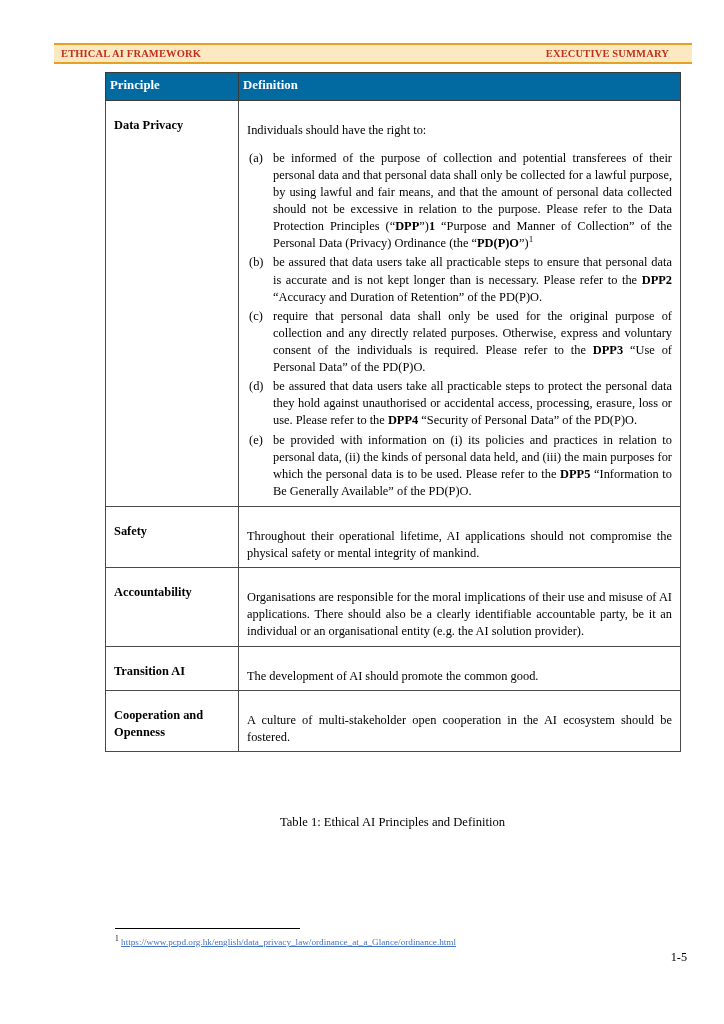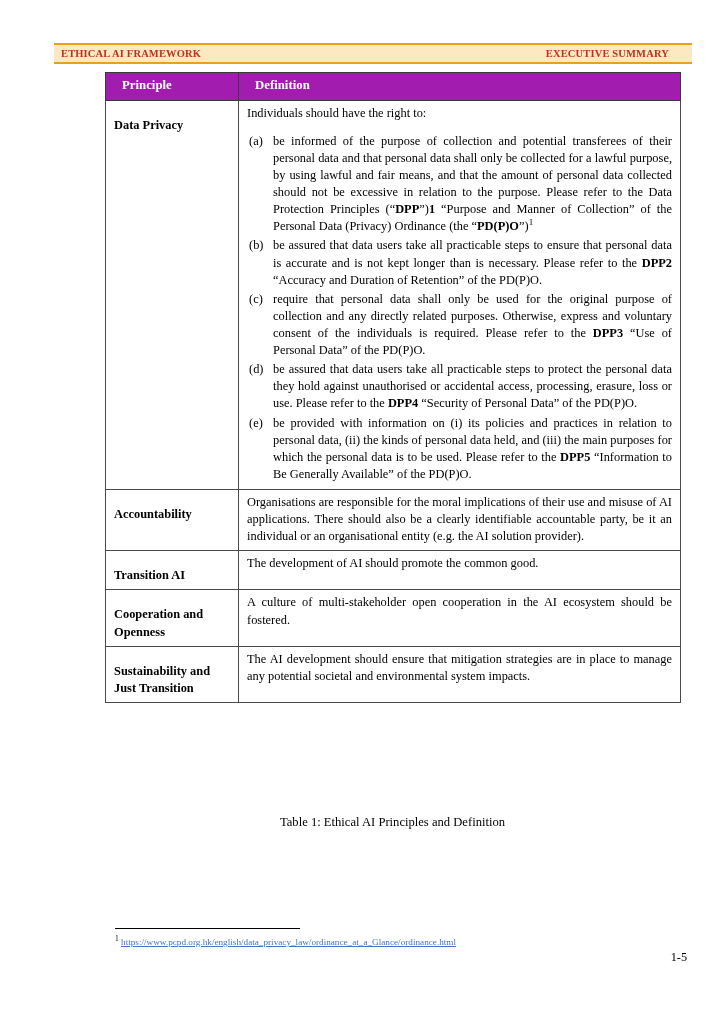--- a/index.html
+++ b/index.html
@@ -66,42 +66,42 @@
   .principles-table th,
   .principles-table td {
     border: 1px solid #4a4a4a;
     vertical-align: top;
     padding: 4px 7px 5px 7px;
     font-size: 12.4px;
     line-height: 1.38;
   }
 
   .principles-table thead th {
-    background: #a21caf;
+    background: #0369a1;
     color: #ffffff;
     font-weight: bold;
     text-align: left;
     font-size: 12.8px;
-    padding: 4px 7px 5px 16px;
+    padding: 4px 7px 5px 4px;
     border: 1px solid #3a3a3a;
   }
 
   td.principle-cell {
     font-weight: bold;
     padding-left: 8px;
     padding-top: 16px;
   }
 
   td.definition-cell {
     text-align: justify;
     text-justify: inter-word;
     hyphens: none;
     padding-left: 8px;
     padding-right: 8px;
-    padding-top: 4px;
+    padding-top: 21px;
   }
   td.definition-cell p.lead {
     margin: 0 0 11px 0;
     text-align: left;
   }
   td.definition-cell p.plain {
     margin: 0;
     text-align: justify;
   }
 
@@ -235,41 +235,41 @@
                 <span class="li-text"><span>be assured that data users take all practicable steps to protect the personal data they hold against unauthorised or accidental access, processing, erasure, loss or use. Please refer to the </span><b class="bold">DPP4</b><span> “Security of Personal Data” of the PD(P)O.</span></span>
               </li>
               <li>
                 <span class="marker">(e)</span>
                 <span class="li-text"><span>be provided with information on (i) its policies and practices in relation to personal data, (ii) the kinds of personal data held, and (iii) the main purposes for which the personal data is to be used. Please refer to the </span><b class="bold">DPP5</b><span> “Information to Be Generally Available” of the PD(P)O.</span></span>
               </li>
             </ol>
           </td>
         </tr>
         <tr>
+          <td class="principle-cell">Safety</td>
+          <td class="definition-cell">
+            <p class="plain">Throughout their operational lifetime, AI applications should not compromise the physical safety or mental integrity of mankind.</p>
+          </td>
+        </tr>
+        <tr>
           <td class="principle-cell">Accountability</td>
           <td class="definition-cell">
             <p class="plain">Organisations are responsible for the moral implications of their use and misuse of AI applications. There should also be a clearly identifiable accountable party, be it an individual or an organisational entity (e.g. the AI solution provider).</p>
           </td>
         </tr>
         <tr>
           <td class="principle-cell">Transition AI</td>
           <td class="definition-cell">
             <p class="plain">The development of AI should promote the common good.</p>
           </td>
         </tr>
         <tr>
           <td class="principle-cell">Cooperation and Openness</td>
           <td class="definition-cell">
             <p class="plain">A culture of multi-stakeholder open cooperation in the AI ecosystem should be fostered.</p>
-          </td>
-        </tr>
-        <tr>
-          <td class="principle-cell">Sustainability and Just Transition</td>
-          <td class="definition-cell">
-            <p class="plain">The AI development should ensure that mitigation strategies are in place to manage any potential societal and environmental system impacts.</p>
           </td>
         </tr>
       </tbody>
   </table>
 
   <div class="table-caption">Table 1: Ethical AI Principles and Definition</div>
 
   <div class="footnote-rule"></div>
   <div class="footnote">
     <span class="fn-num">1</span>

